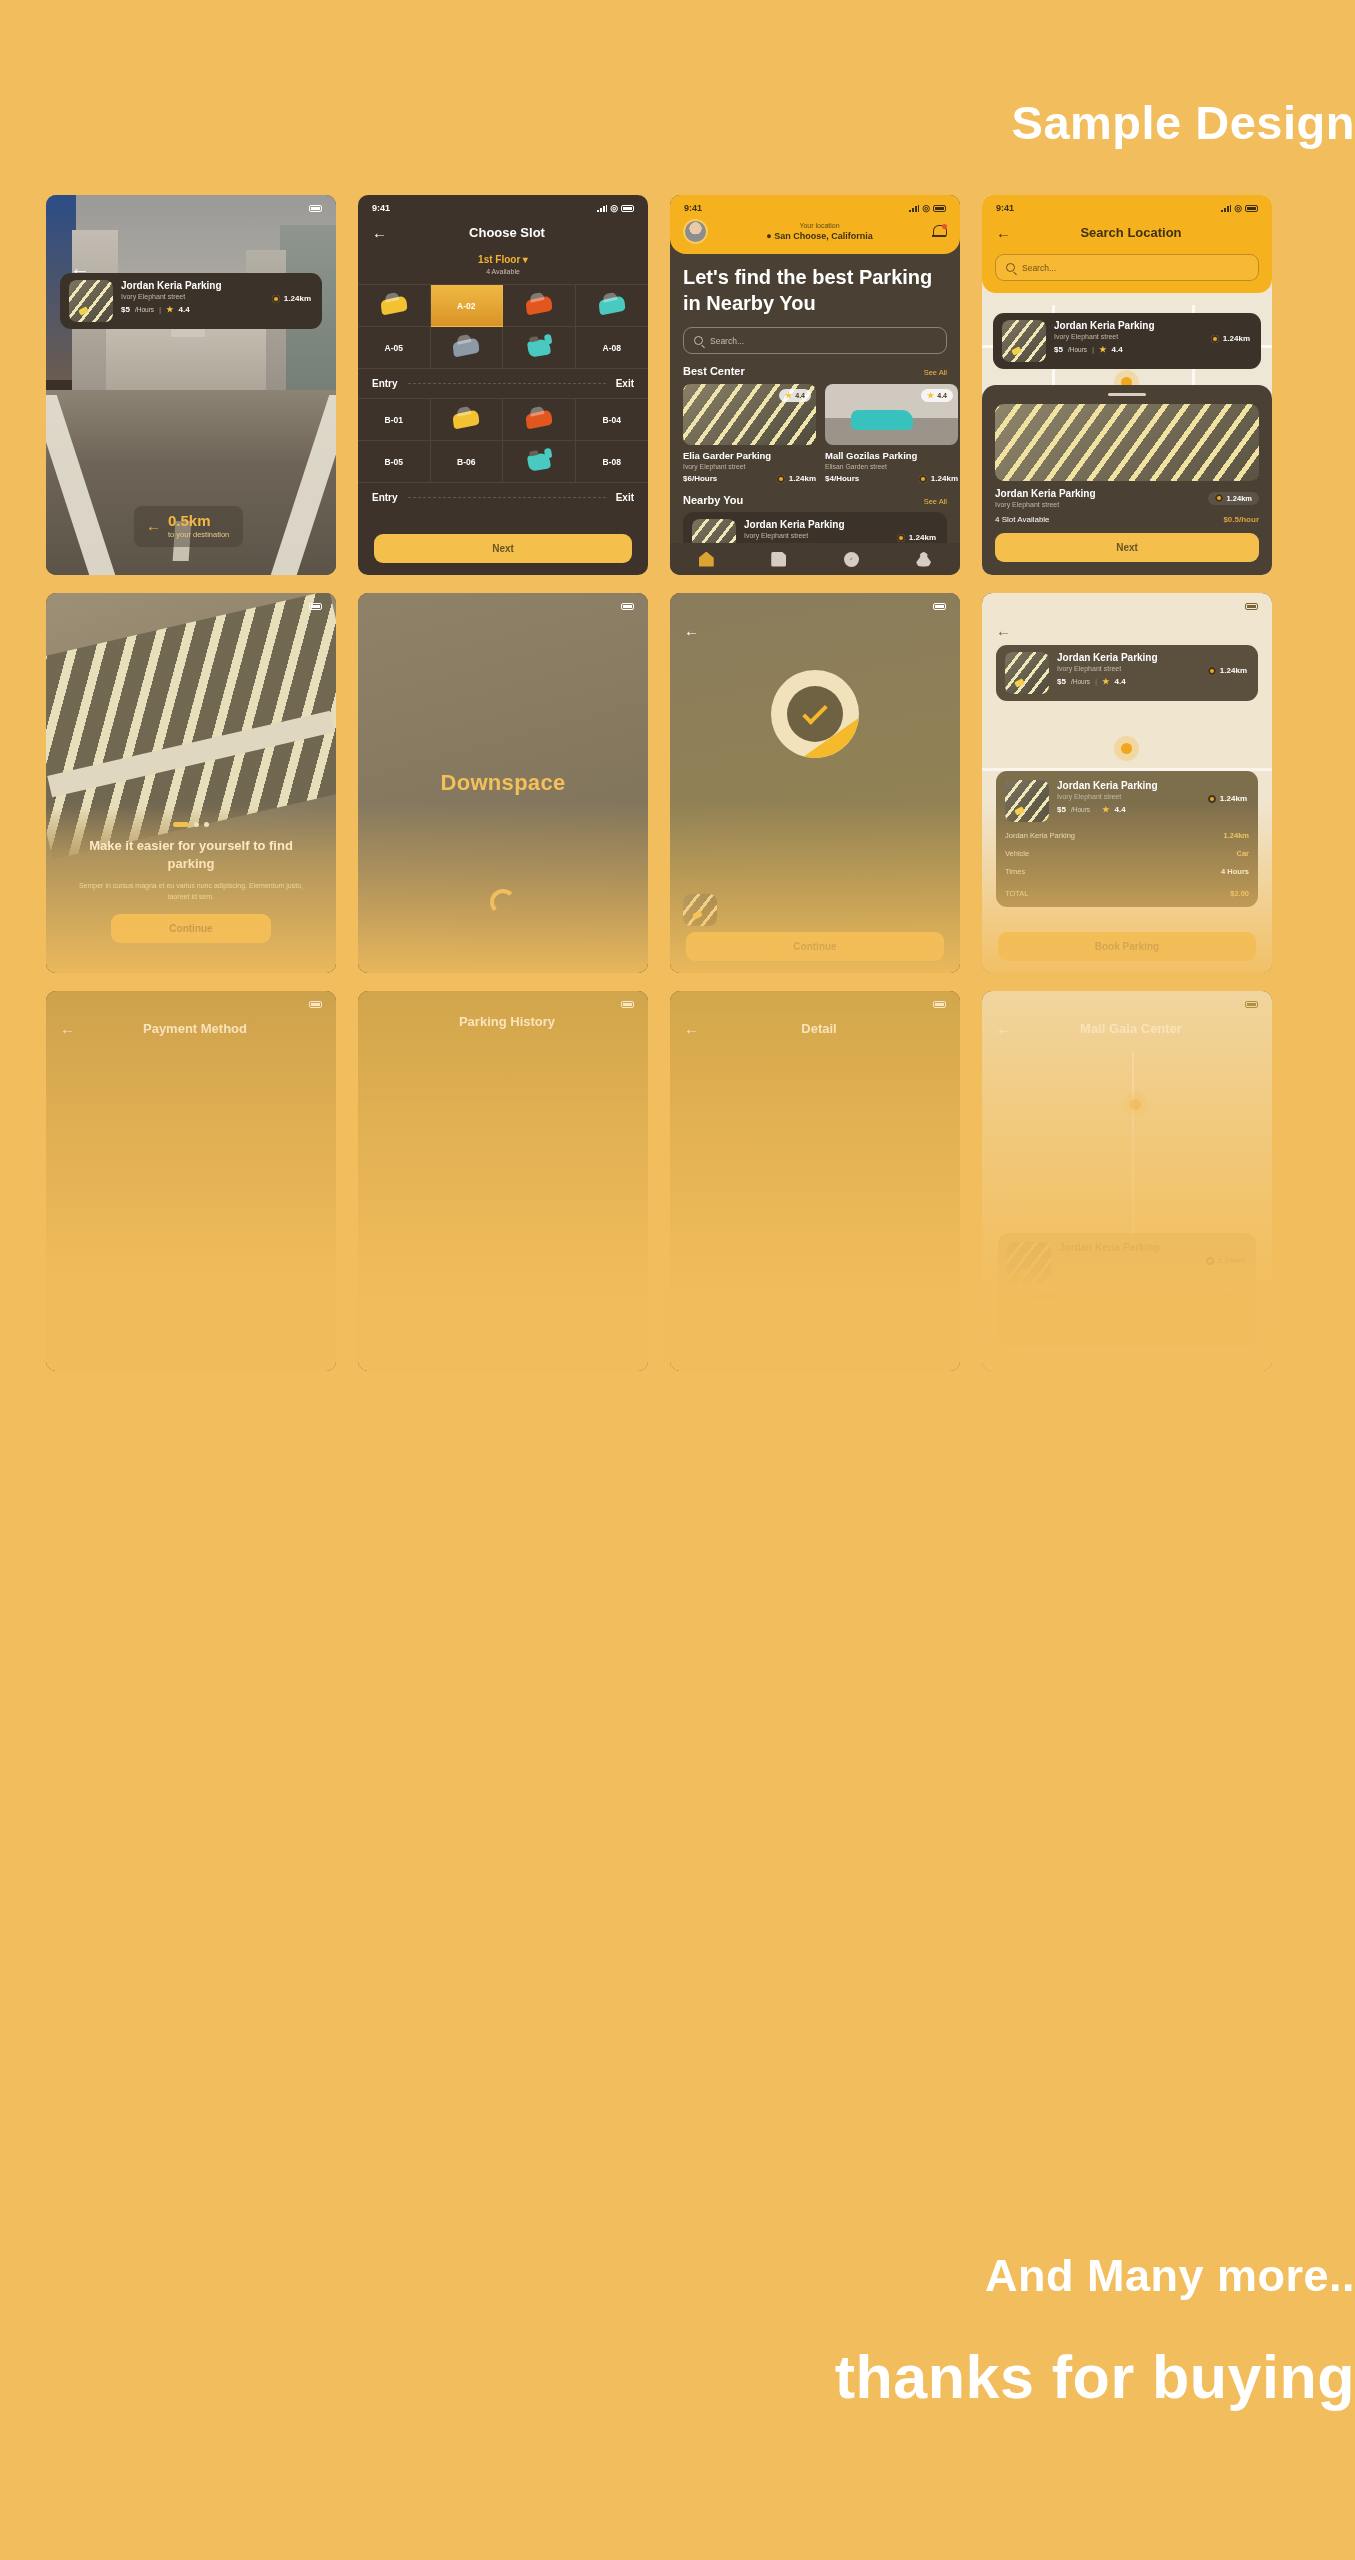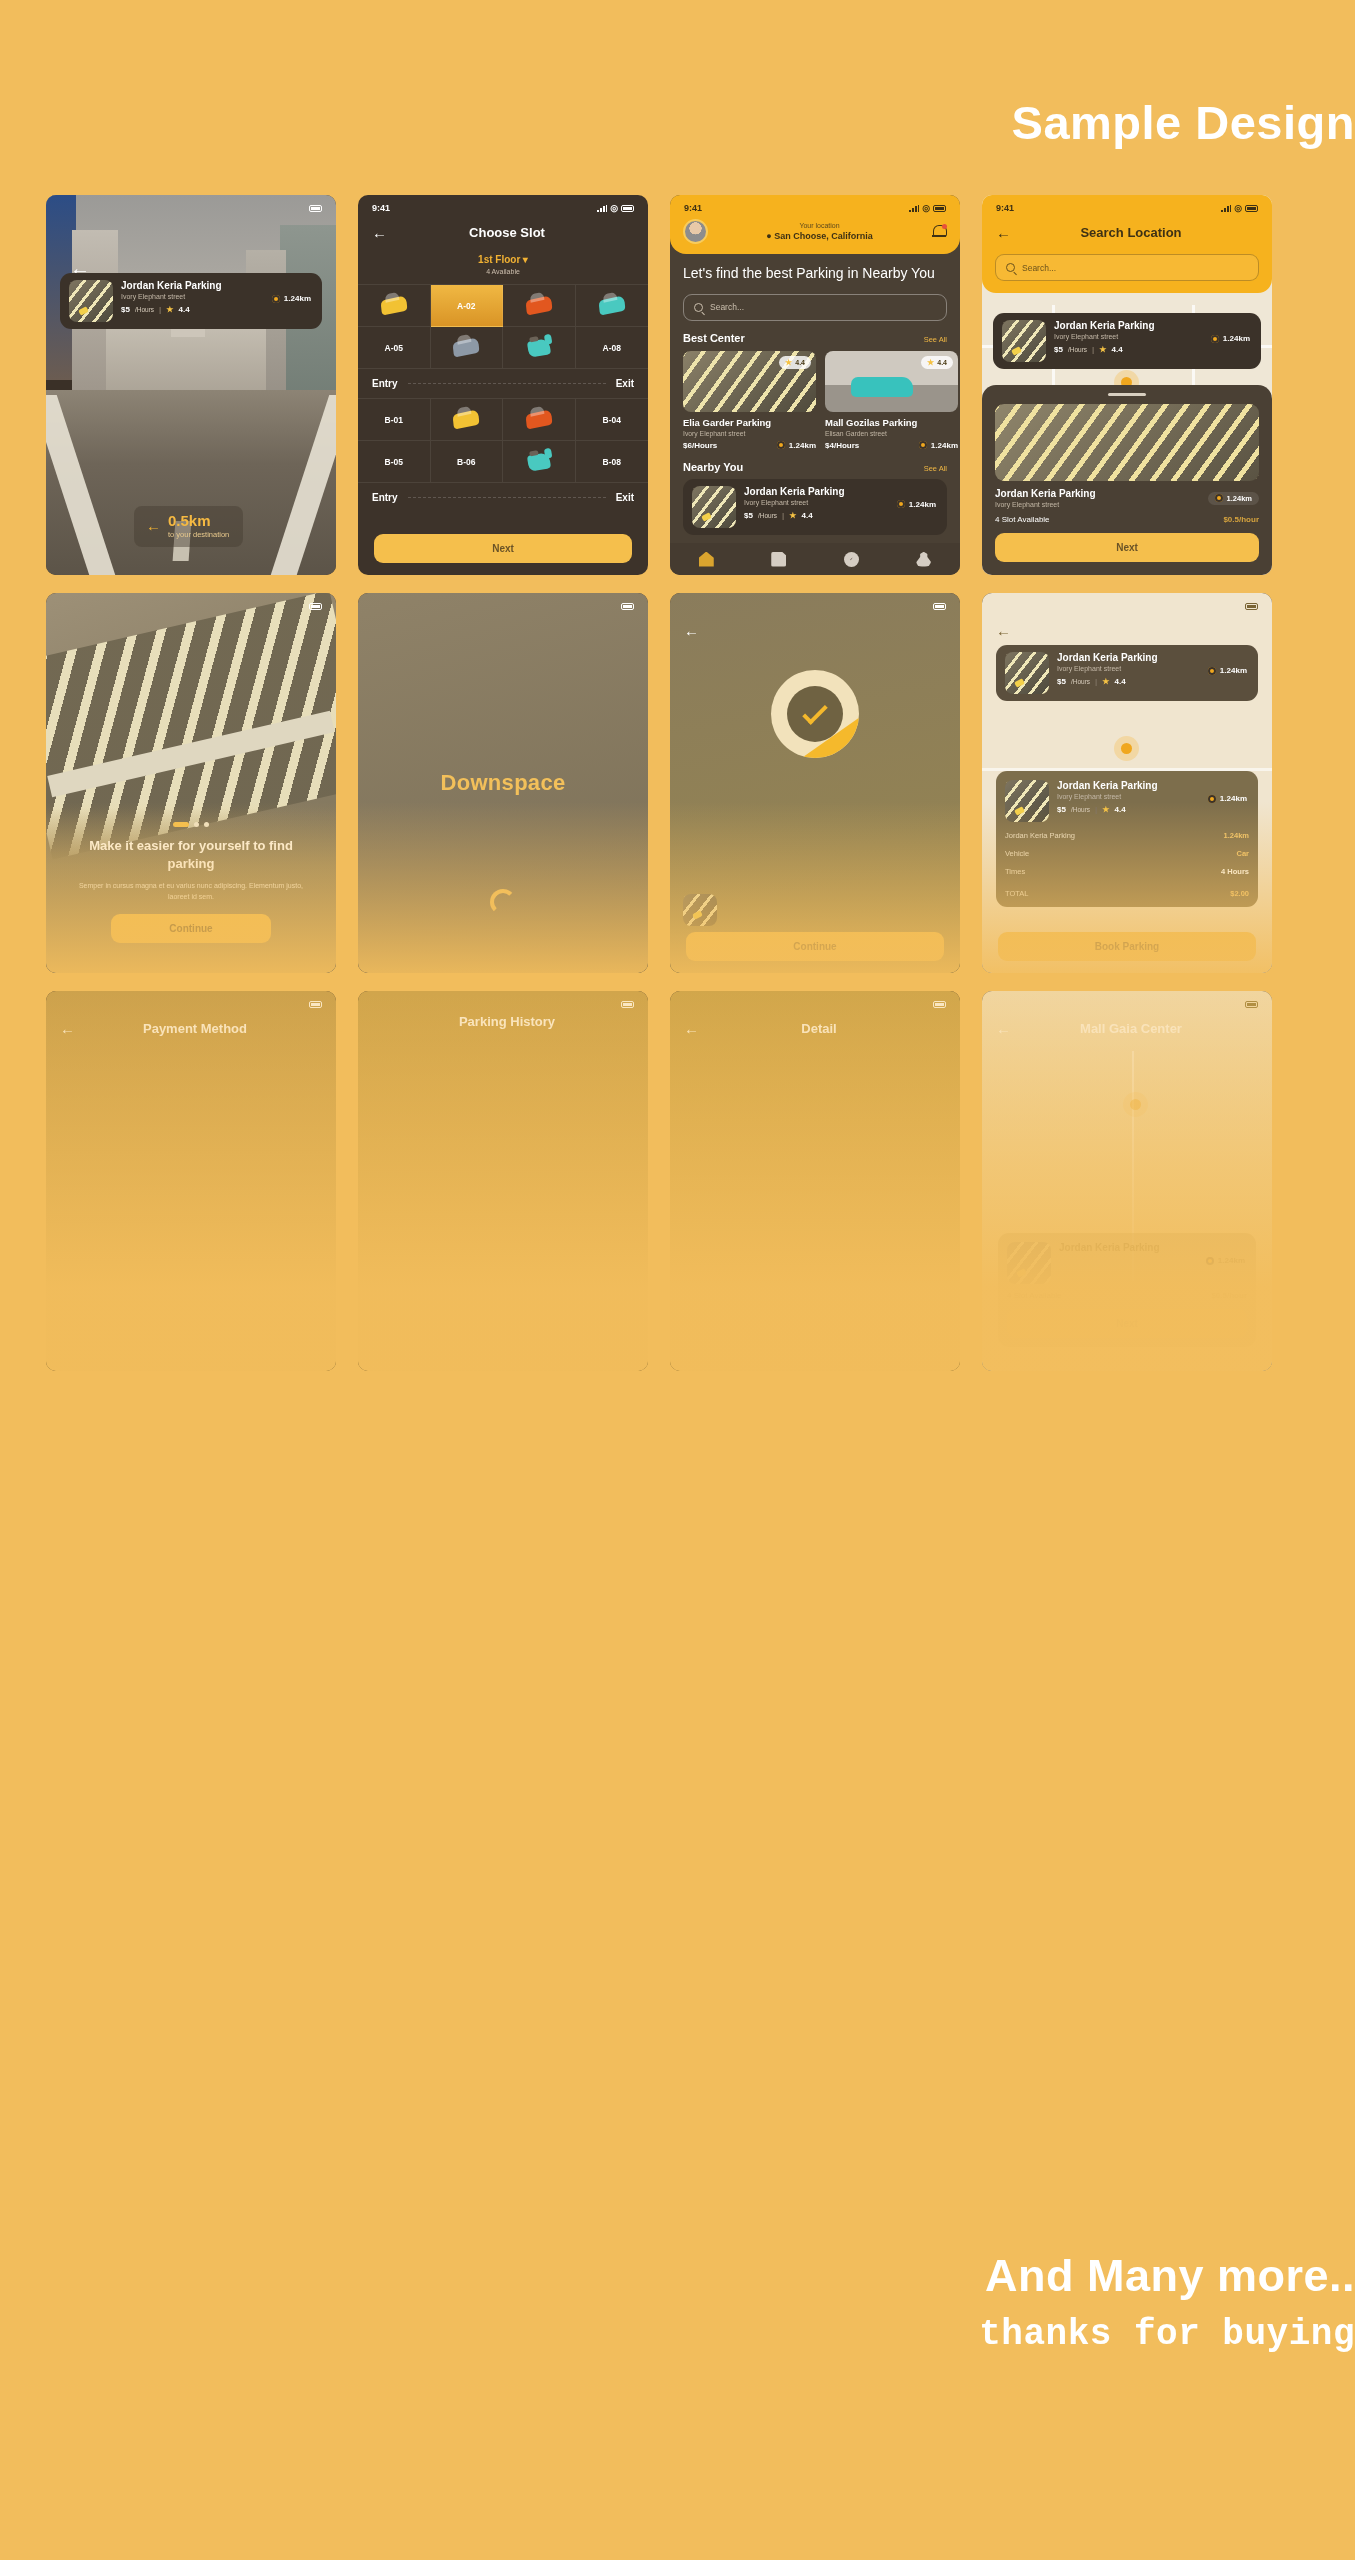--- a/index.html
+++ b/index.html
@@ -14,21 +14,21 @@
   
   .page-title {
     text-align: right;
     color: #ffffff;
     font-weight: bold;
     letter-spacing: 0.5px;
   }
   #headline { font-size: 47px; padding-top: 95px; }
   #footer-wrap { text-align:center; position:absolute; left:0; right:0; top:2250px; }
   #footline1 { font-size: 45px; }
-  #footline2 { font-size: 36px; margin-top: 12px; font-family: Liberation Mono, monospace; }
+  #footline2 { font-size: 61px; margin-top: 40px; }
 
   
   .grid {
     position: absolute;
     left: 46px; top: 195px;
     width: 1265px;
     display: grid;
     grid-template-columns: repeat(4, 290px);
     column-gap: 22px;
     row-gap: 18px;
@@ -187,21 +187,21 @@
      border:2px solid #f8cc5c; flex:0 0 auto; }
   .loc-center { flex:1; text-align:center; }
   .loc-label { font-size:7px; color:#5f4a1c; }
   .loc-value { font-size:9px; font-weight:bold; color:#3e3114; margin-top:2px; }
   .bell { width:16px;height:16px;position:relative; flex:0 0 auto; }
   .bell::before{content:"";position:absolute;left:2px;top:1px;width:12px;height:11px;
      border:1.6px solid #3e3114;border-radius:6px 6px 3px 3px;border-bottom:none;}
   .bell::after{content:"";position:absolute;left:1px;bottom:3px;width:14px;height:1.6px;background:#3e3114;}
   .bell i{position:absolute;right:0;top:0;width:5px;height:5px;border-radius:50%;background:#e8503a;}
   .home-body { padding: 11px 13px 0; }
-  .h1 { font-size:14px; font-weight:normal; line-height:1.28; color:#fff; }
+  .h1 { font-size:20px; font-weight:bold; line-height:1.28; color:#fff; }
   .search-box {
     margin-top:11px; border:1px solid rgba(255,255,255,.35); border-radius:9px;
     height:27px; display:flex; align-items:center; gap:7px; padding: 0 10px;
     color:#cbbfae; font-size:8.5px;
   }
   .mag { width:9px;height:9px;border:1.4px solid currentColor;border-radius:50%;position:relative;}
   .mag::after{content:"";position:absolute;right:-3px;bottom:-3px;width:4px;height:1.4px;
     background:currentColor;transform:rotate(45deg);}
   .sec-head { display:flex; align-items:baseline; justify-content:space-between; margin-top:11px; }
   .sec-title { font-size:11px; font-weight:bold; color:#fff; }

